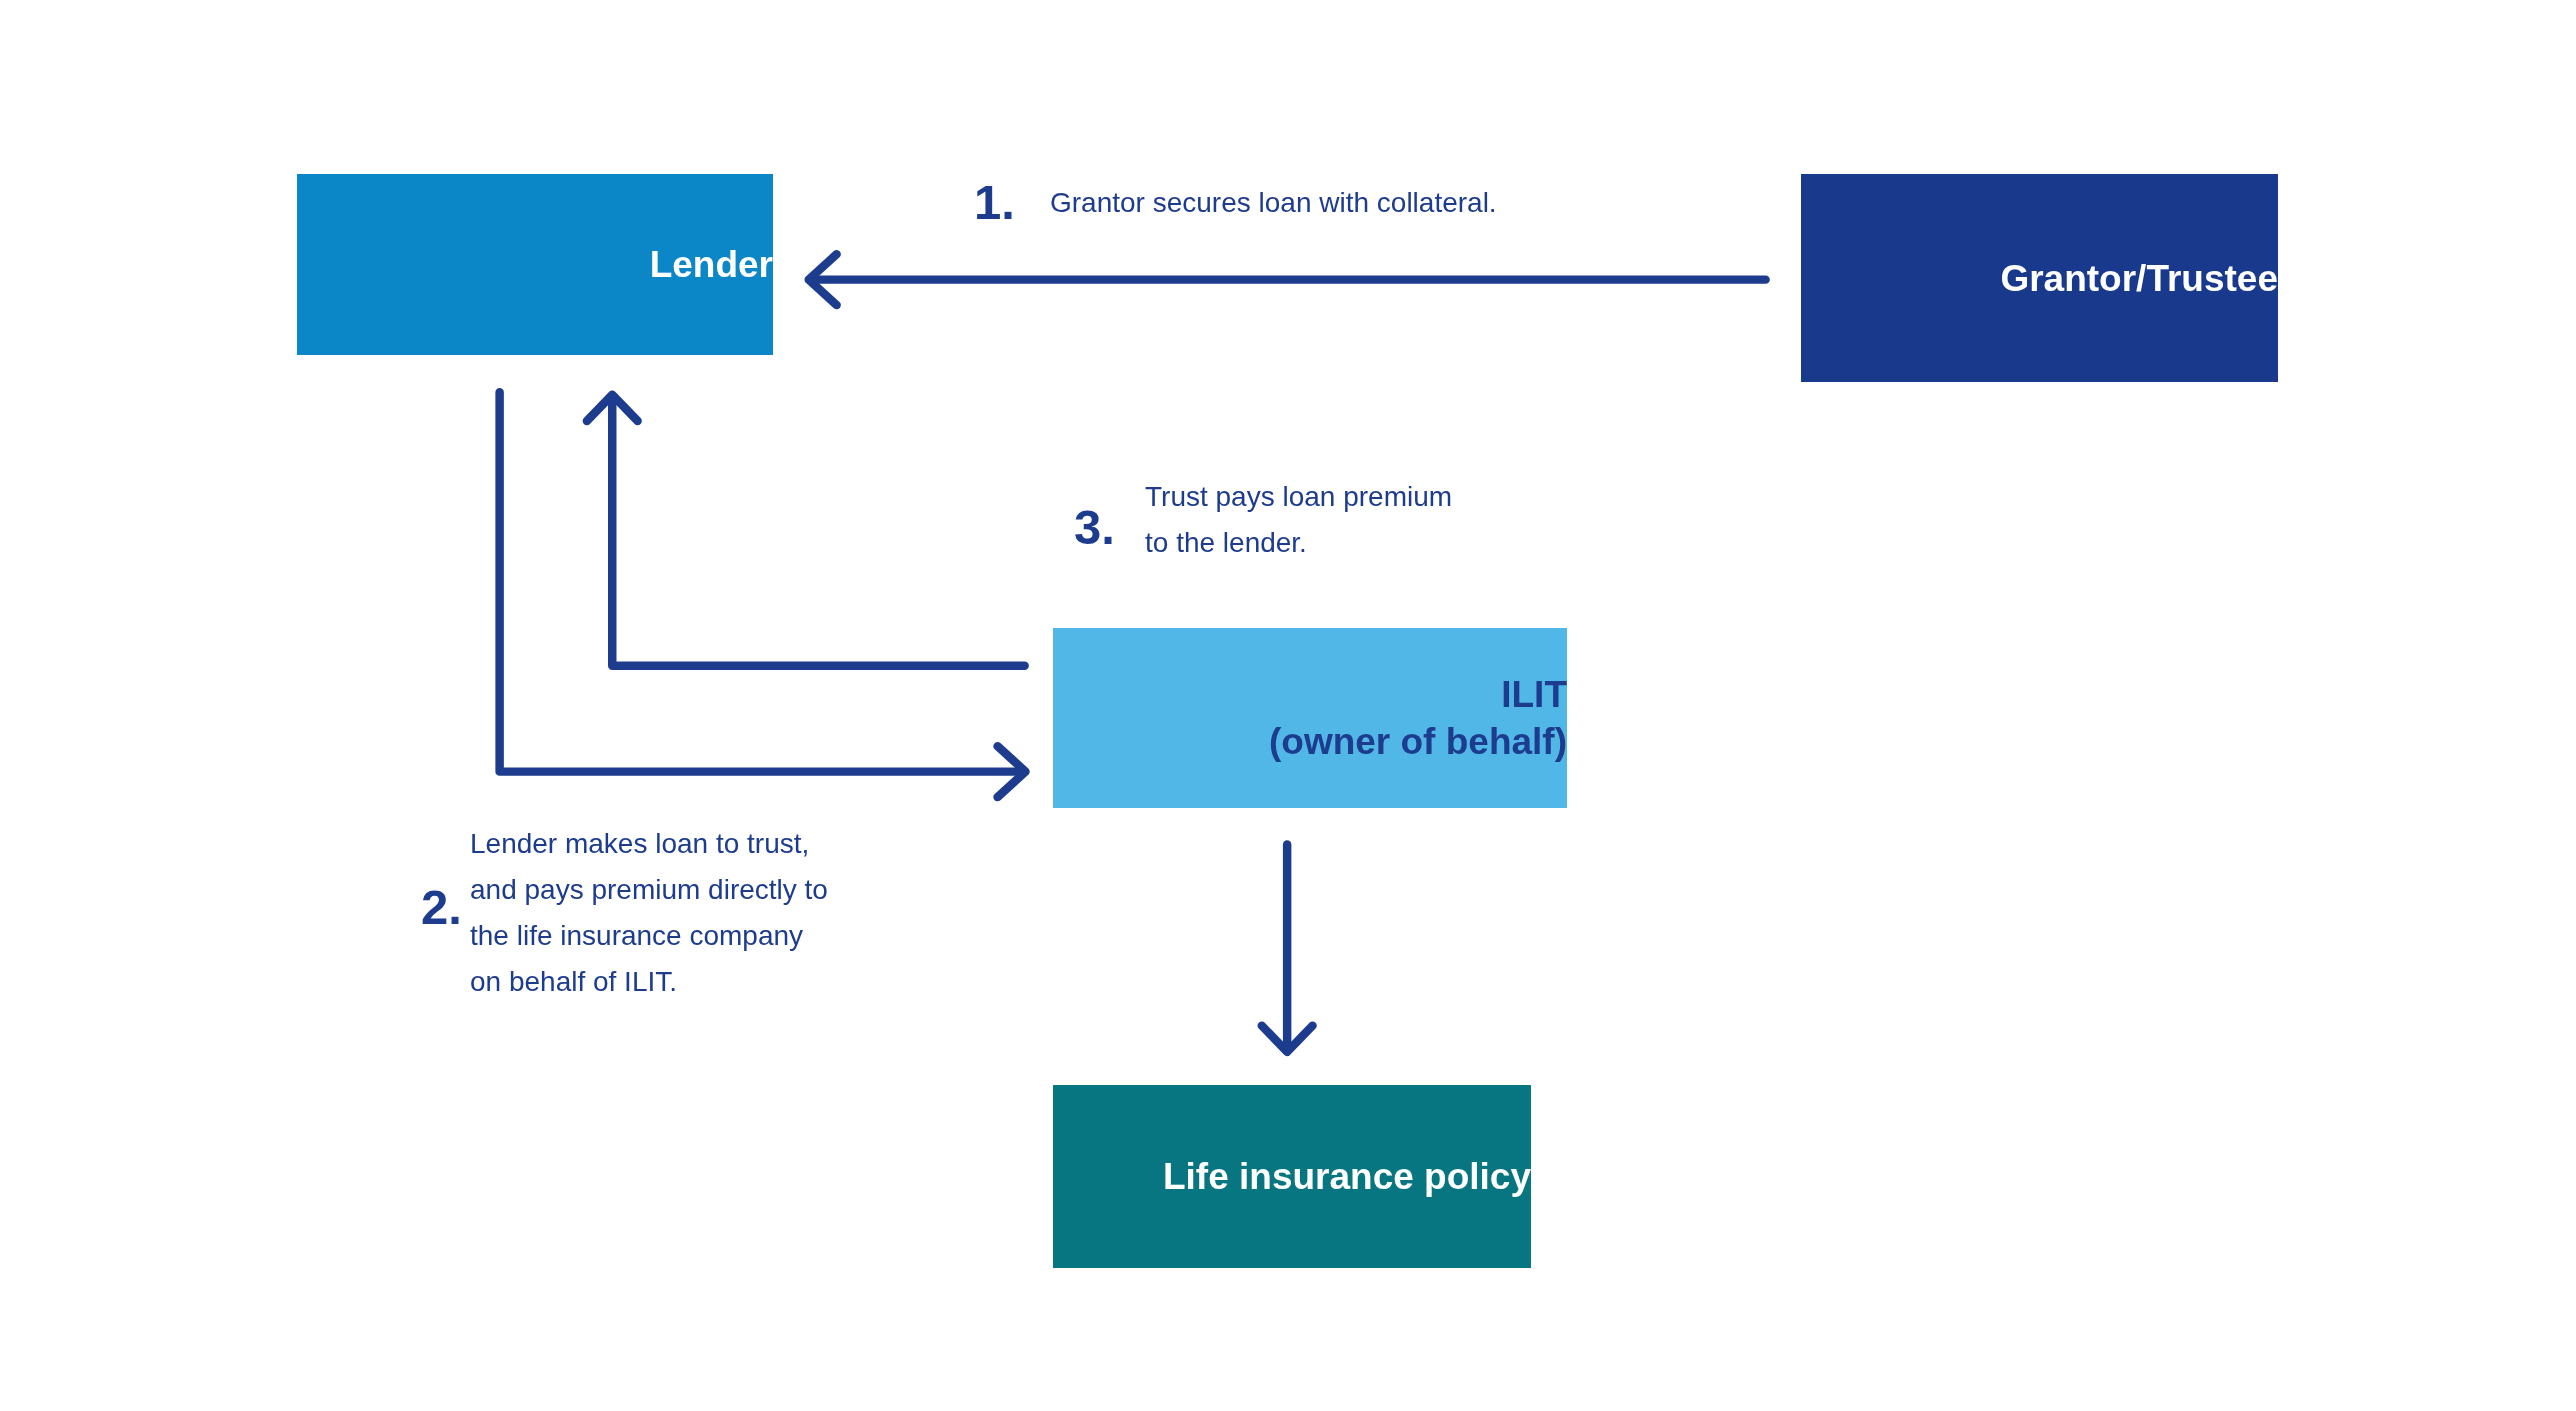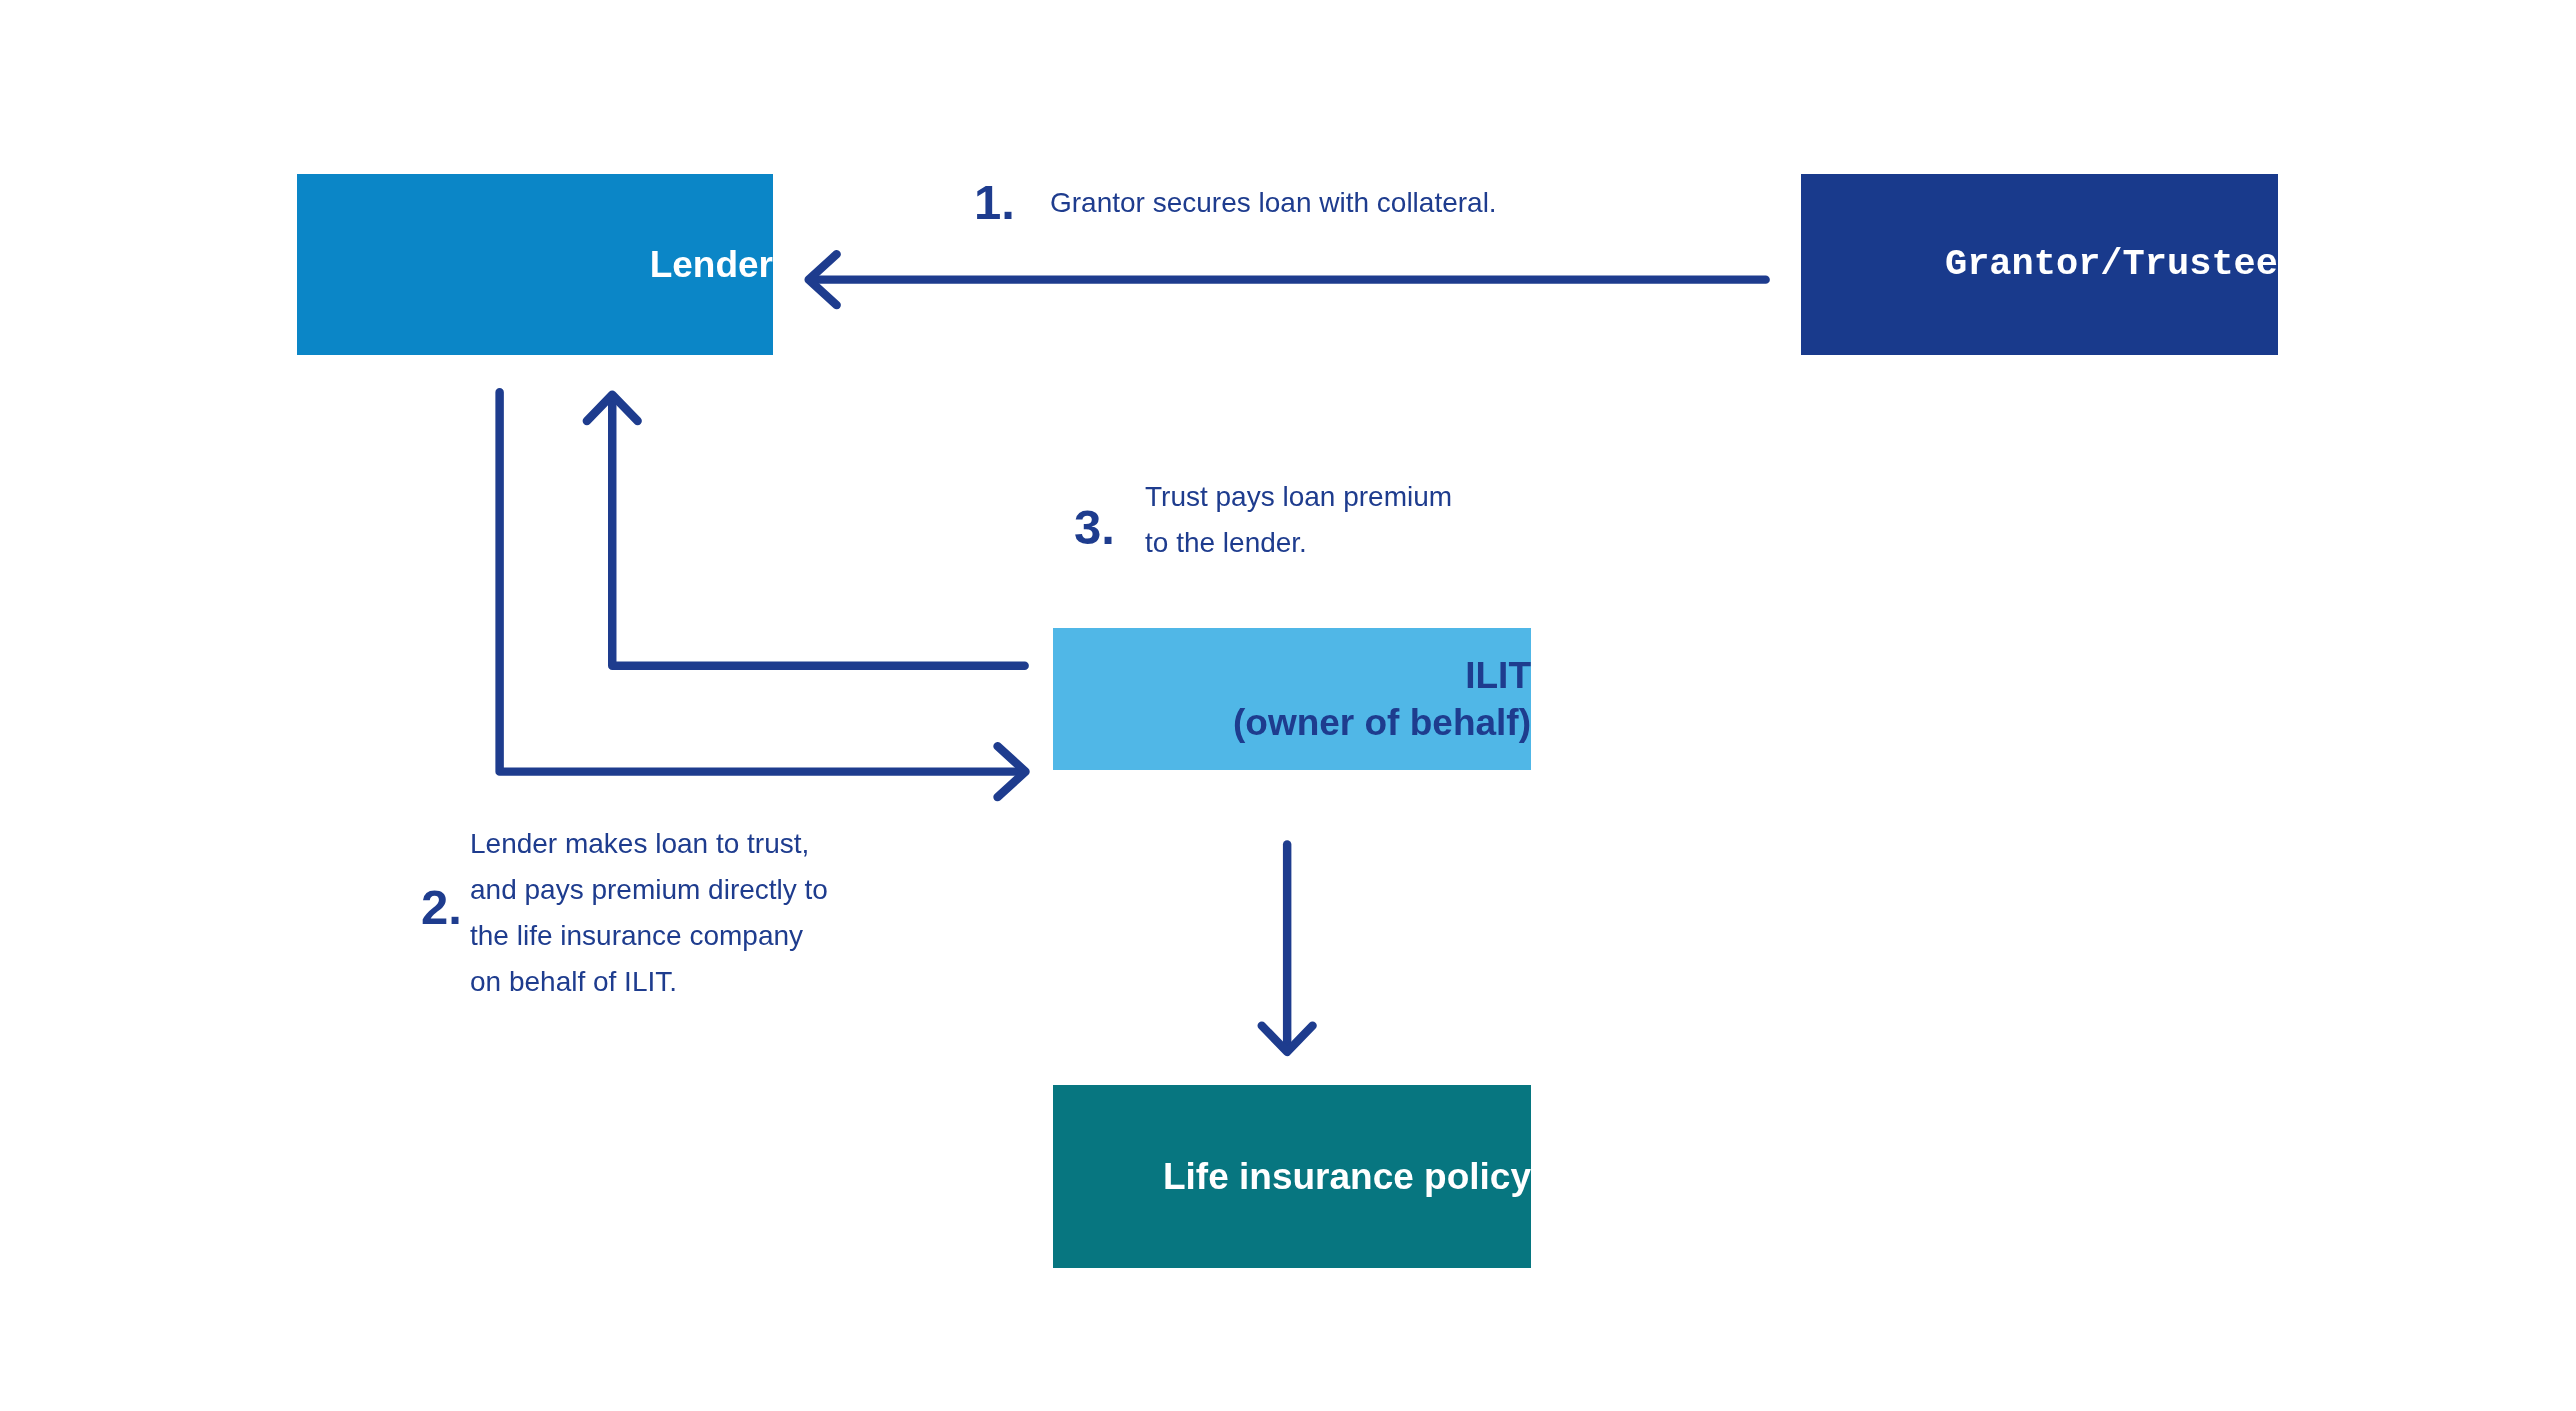--- a/index.html
+++ b/index.html
@@ -18,22 +18,22 @@
     display: flex;
     flex-direction: column;
     align-items: flex-end;
     justify-content: center;
     text-align: center;
     font-weight: bold;
     font-size: 37px;
     line-height: 47px;
   }
   #node-lender  { left: 297px;  top: 174px;  width: 476px; height: 181px; background: var(--lender-fill);  color: var(--box-text-light); }
-  #node-grantor { left: 1801px; top: 174px;  width: 477px; height: 181px; background: var(--grantor-fill); color: var(--box-text-light); font-family: Liberation Mono, monospace; }
-  #node-ilit    { left: 1053px; top: 628px;  width: 478px; height: 142px; background: var(--ilit-fill);    color: var(--accent-navy); }
+  #node-grantor { left: 1801px; top: 174px;  width: 477px; height: 208px; background: var(--grantor-fill); color: var(--box-text-light); }
+  #node-ilit    { left: 1053px; top: 628px;  width: 478px; height: 180px; background: var(--ilit-fill);    color: var(--accent-navy); padding-left: 36px; }
   #node-policy  { left: 1053px; top: 1085px; width: 478px; height: 183px; background: var(--policy-fill);  color: var(--box-text-light); }
 
   
   .step-number {
     position: absolute;
     font-weight: bold;
     font-size: 49px;
     color: var(--accent-navy);
     line-height: 53px;
   }

